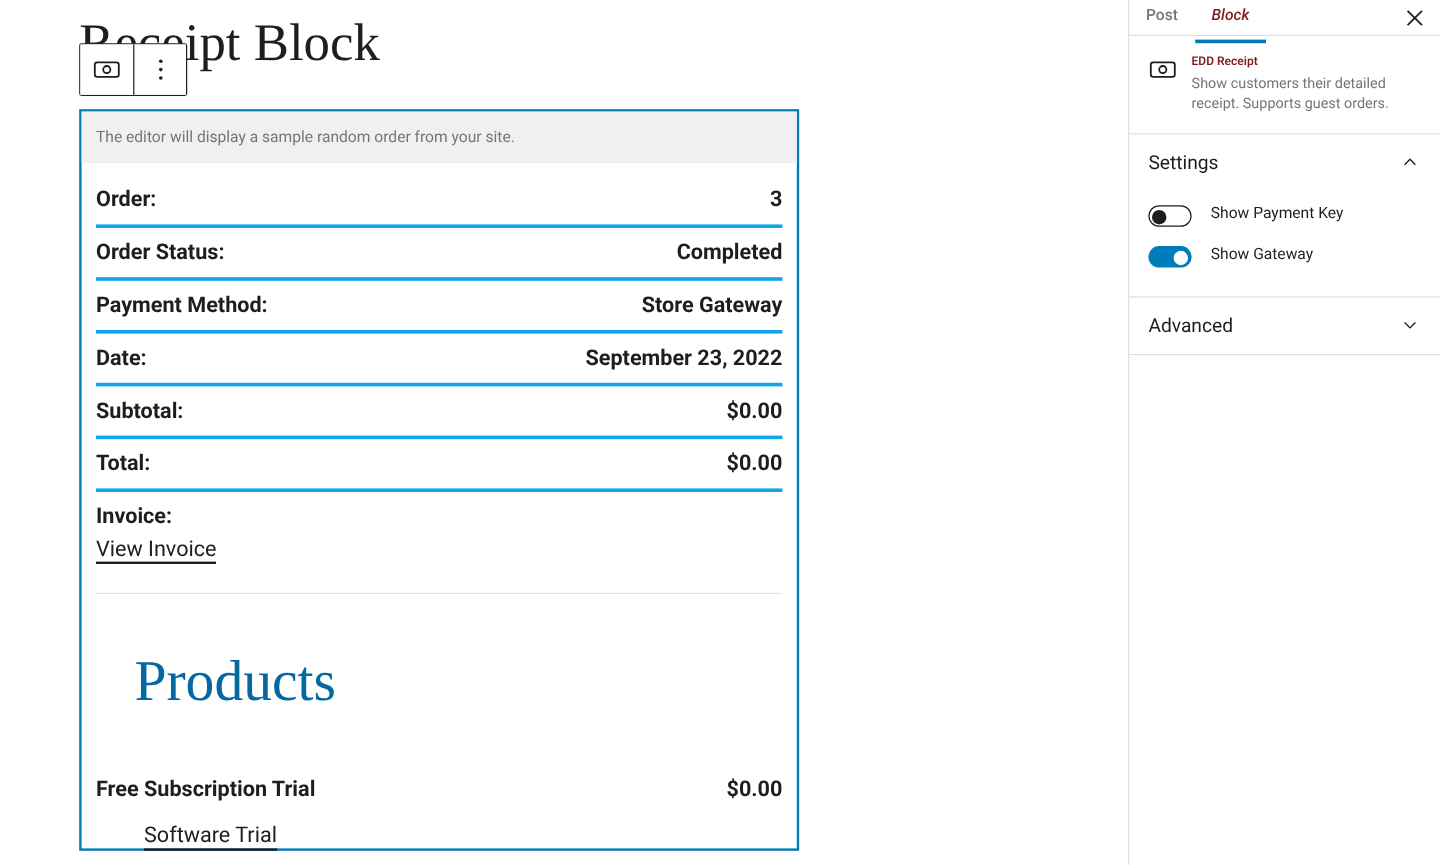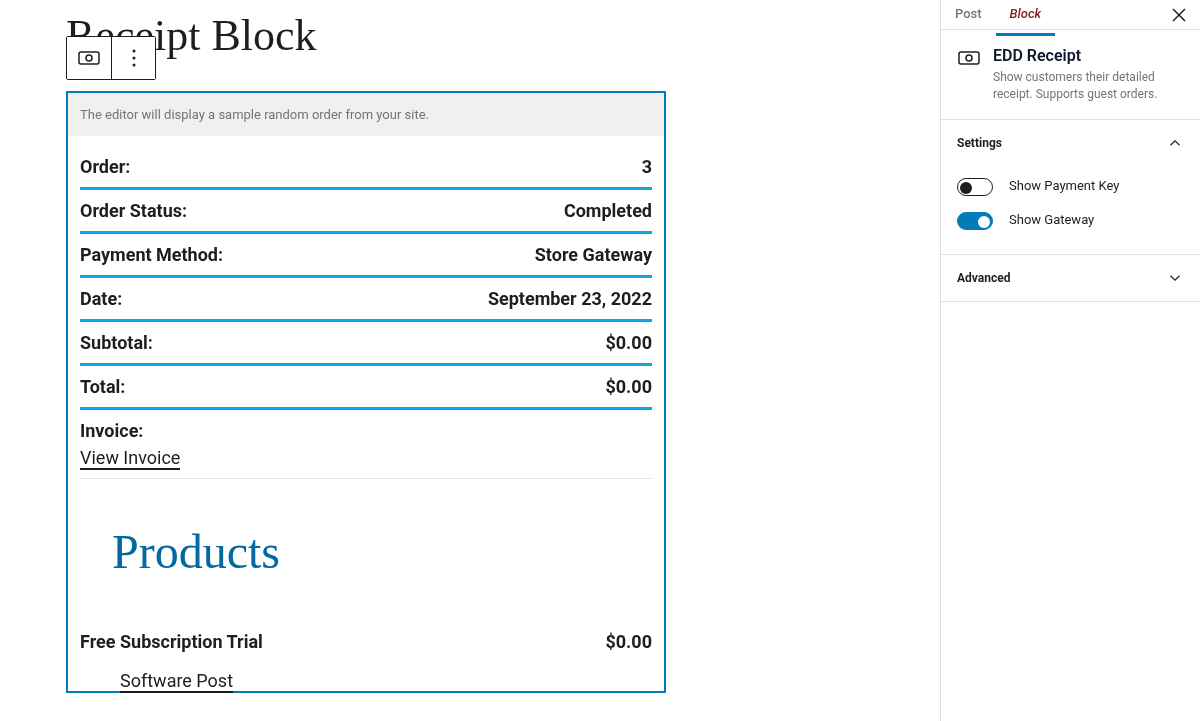--- a/index.html
+++ b/index.html
@@ -18,21 +18,21 @@
 .toolbar-btn + .toolbar-btn { border-left: 1px solid #1e1e1e; }
 .toolbar-btn svg { width: 24px; height: 24px; fill: #1e1e1e; }
 
 .block { margin-top: 28px; border: 2px solid #007cba; width: 600px; }
 .notice { background: #f0f0f0; font-size: 13px; color: #757575; padding: 14px 12px; }
 .receipt-body { padding: 10px 12px 0 12px; }
 
 .receipt-row { display: flex; justify-content: space-between; align-items: flex-start; padding: 10px 0; border-bottom: 3px solid #0ea5e9; font-size: 18px; }
 .receipt-row .label { font-weight: 700; color: #1e1e1e; }
 .receipt-row .value { font-weight: 700; color: #1e1e1e; }
-.receipt-row.invoice-row { flex-direction: column; border-bottom: 1px solid #e5e5e5; padding-bottom: 8px; }
+.receipt-row.invoice-row { flex-direction: column; border-bottom: 1px solid #e5e5e5; padding-bottom: 24px; }
 .invoice-link { margin-top: 6px; font-size: 18px; font-weight: 400; color: #1e1e1e; border-bottom: 2px solid #1e1e1e; cursor: pointer; width: fit-content; }
 
 .products-title { font-family: Georgia, "Times New Roman", serif; font-size: 48px; font-weight: 400; margin: 45px 0 40px -12px; color: #0369a1; padding-left: 44px; }
 
 .product-row { display: flex; justify-content: space-between; align-items: center; padding: 12px 0; }
 .product-name { font-weight: 700; font-size: 18px; }
 .product-price { font-weight: 700; font-size: 18px; }
 .product-items { list-style: disc; margin: 6px 0 0 40px; }
 .product-items li { font-size: 18px; border-bottom: 2px solid #1e1e1e; display: inline; }
 .product-items li span { }
@@ -40,26 +40,26 @@
 
 .sidebar { width: 260px; border-left: 1px solid #e0e0e0; display: flex; flex-direction: column; }
 .sidebar-tabs { display: flex; align-items: center; border-bottom: 1px solid #e0e0e0; position: relative; height: 30px; }
 .tab { padding: 12px 14px; font-size: 13px; font-weight: 500; color: #757575; cursor: pointer; border-bottom: 3px solid transparent; height: 43px; display: flex; align-items: center;}
 .tab.active { color: #7f1d1d; border-bottom-color: #007cba; font-style: italic; }
 .close-x { margin-left: auto; padding: 0 14px; cursor: pointer; font-size: 16px; height: 43px; display: flex; align-items: center;}
 
 .block-card { display: flex; padding: 16px; gap: 12px; border-bottom: 1px solid #e0e0e0; }
 .block-card-icon { flex-shrink: 0; width: 24px; height: 24px; }
 .block-card-icon svg { width: 24px; height: 24px; fill: #1e1e1e; }
-.block-card-txt .name { font-weight: 600; font-size: 16px; color: #0f172a; }
+.block-card-txt .name { font-weight: 600; font-size: 10px; color: #7f1d1d; }
 .block-card-txt .desc { font-size: 12px; color: #757575; margin-top: 4px; line-height: 1.4; }
 
 .panel { border-bottom: 1px solid #e0e0e0; }
 .panel-head { display: flex; justify-content: space-between; align-items: center; padding: 14px 16px; cursor: pointer; }
-.panel-head .pname { font-weight: 700; font-size: 12px; }
+.panel-head .pname { font-weight: 400; font-size: 16px; }
 .chev { width: 18px; height: 18px; }
 .panel-body { padding: 4px 16px 16px 16px; }
 
 .toggle-row { display: flex; align-items: flex-start; gap: 16px; padding: 8px 0; }
 .toggle { width: 36px; height: 18px; border-radius: 9px; position: relative; cursor: pointer; transition: .2s; }
 .toggle .knob { width: 12px; height: 12px; border-radius: 50%; background: #fff; position: absolute; top: 3px; transition: .2s; }
 .toggle.off { background: #fff; border: 1px solid #1e1e1e; }
 .toggle.off .knob { left: 2px; background: #1e1e1e; }
 .toggle.on { background: #007cba; border: 1px solid #007cba;}
 .toggle.on .knob { left: 20px; background: #fff; }
@@ -125,21 +125,21 @@
 
           <h2 class="products-title">Products</h2>
 
           <div class="product-row">
             <div>
               <div class="product-name">Free Subscription Trial</div>
             </div>
             <div class="product-price">$0.00</div>
           </div>
           <ul class="product-items">
-            <li><span>Software Post</span></li>
+            <li><span>Software Trial</span></li>
           </ul>
         </div>
       </div>
     </div>
   </div>
 
   <aside class="sidebar">
     <div class="sidebar-tabs">
       <div class="tab">Post</div>
       <div class="tab active">Block</div>

